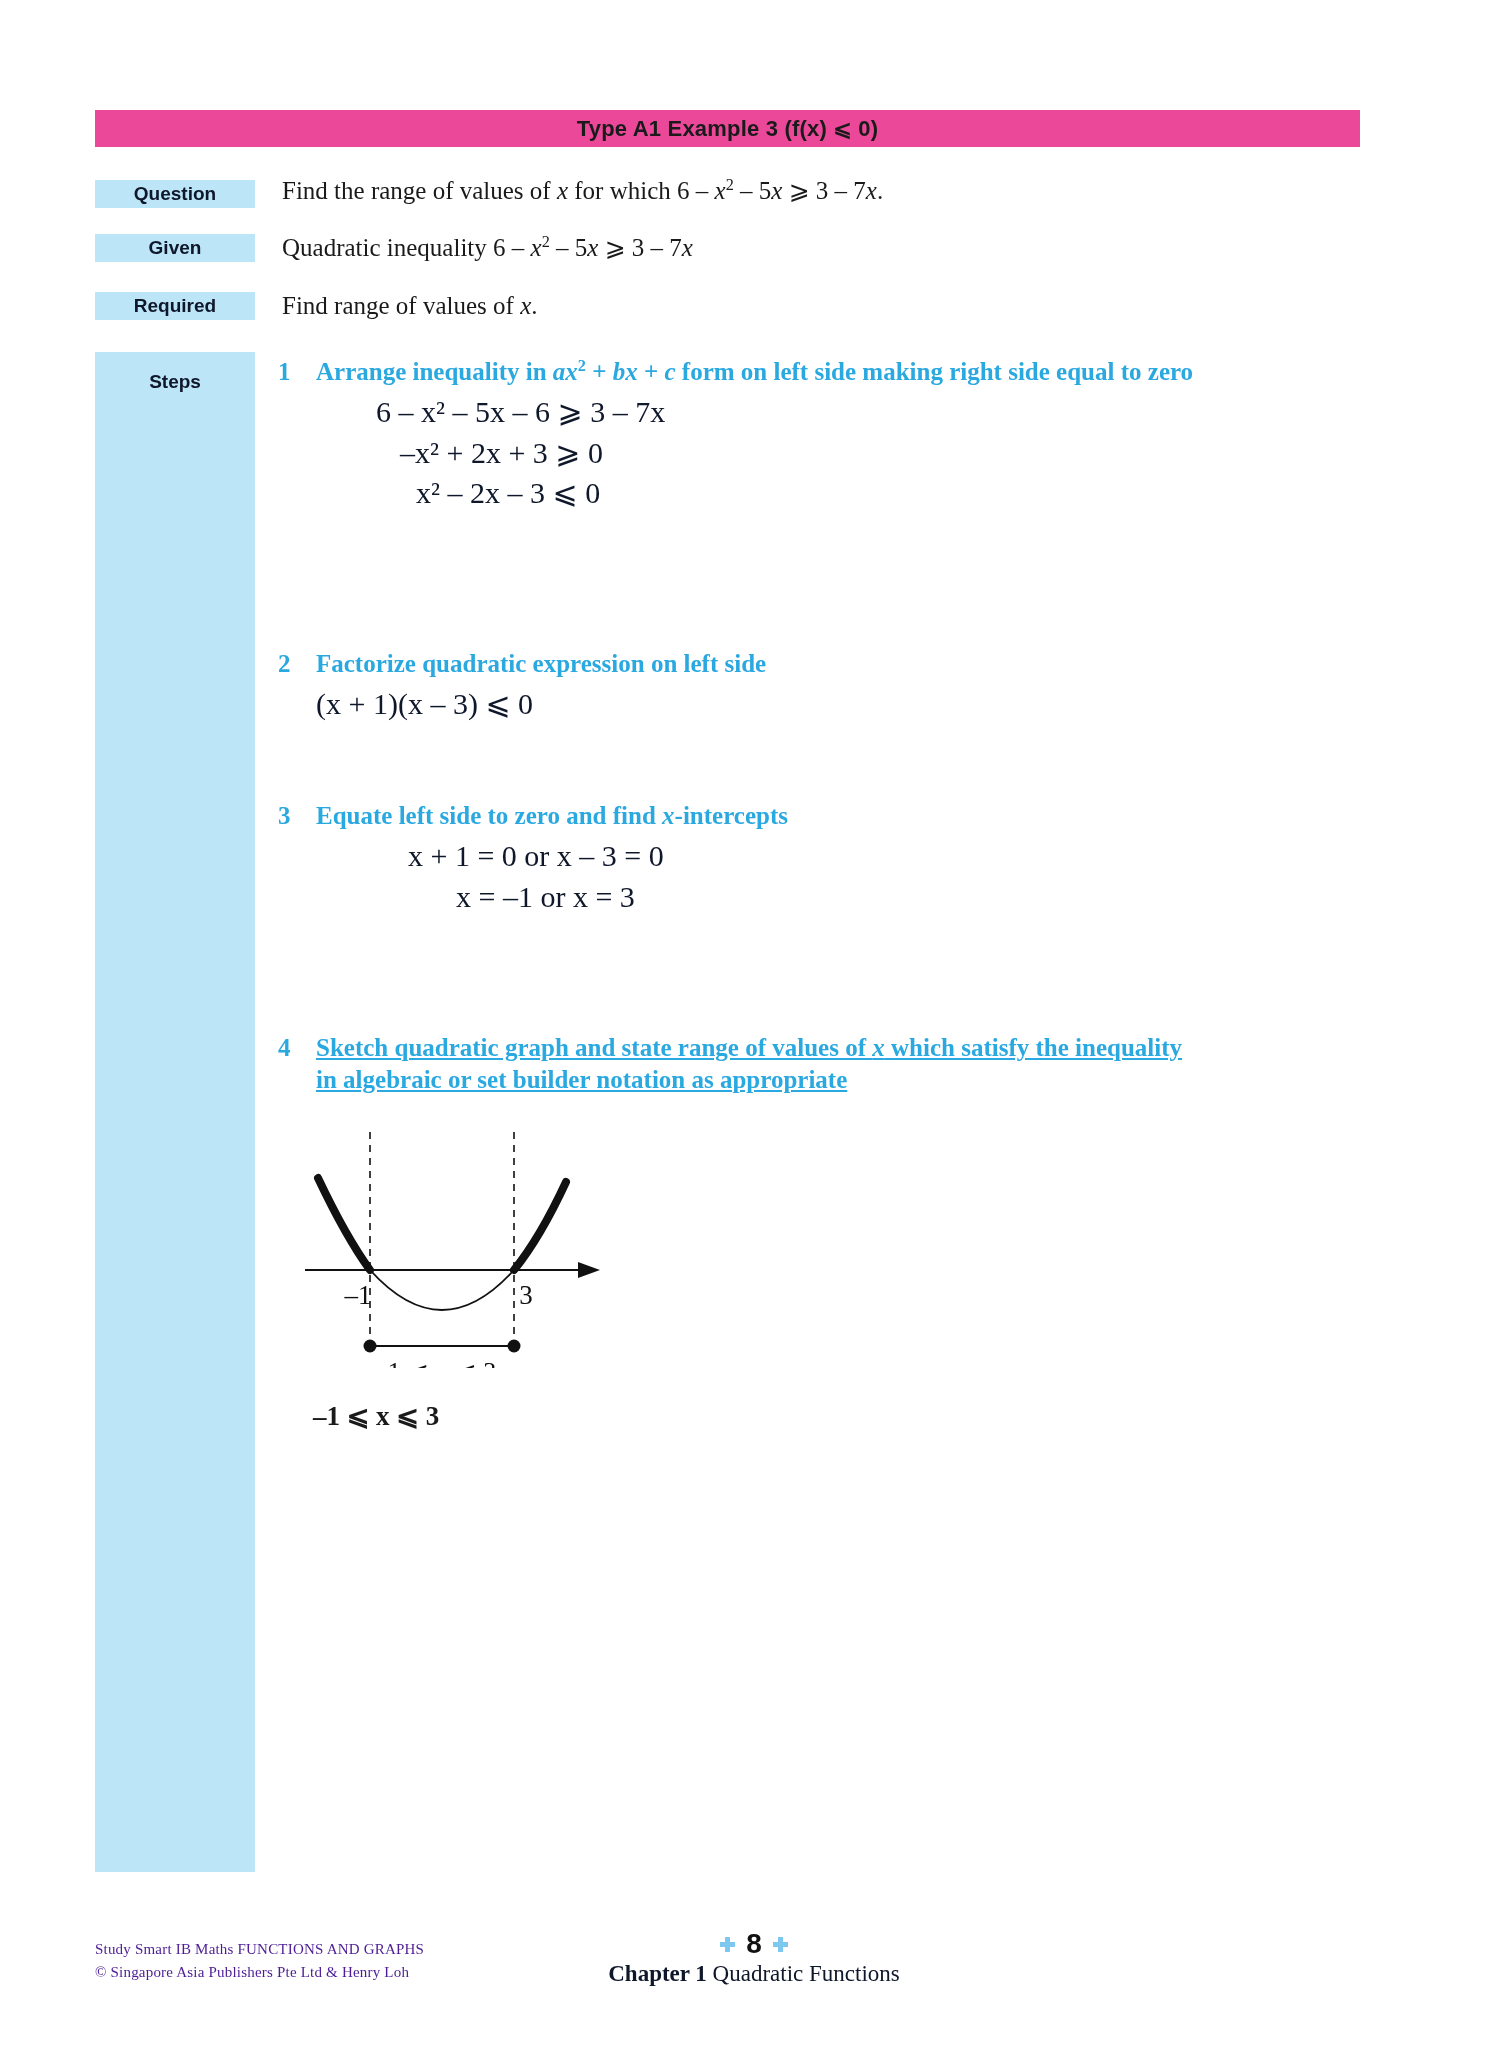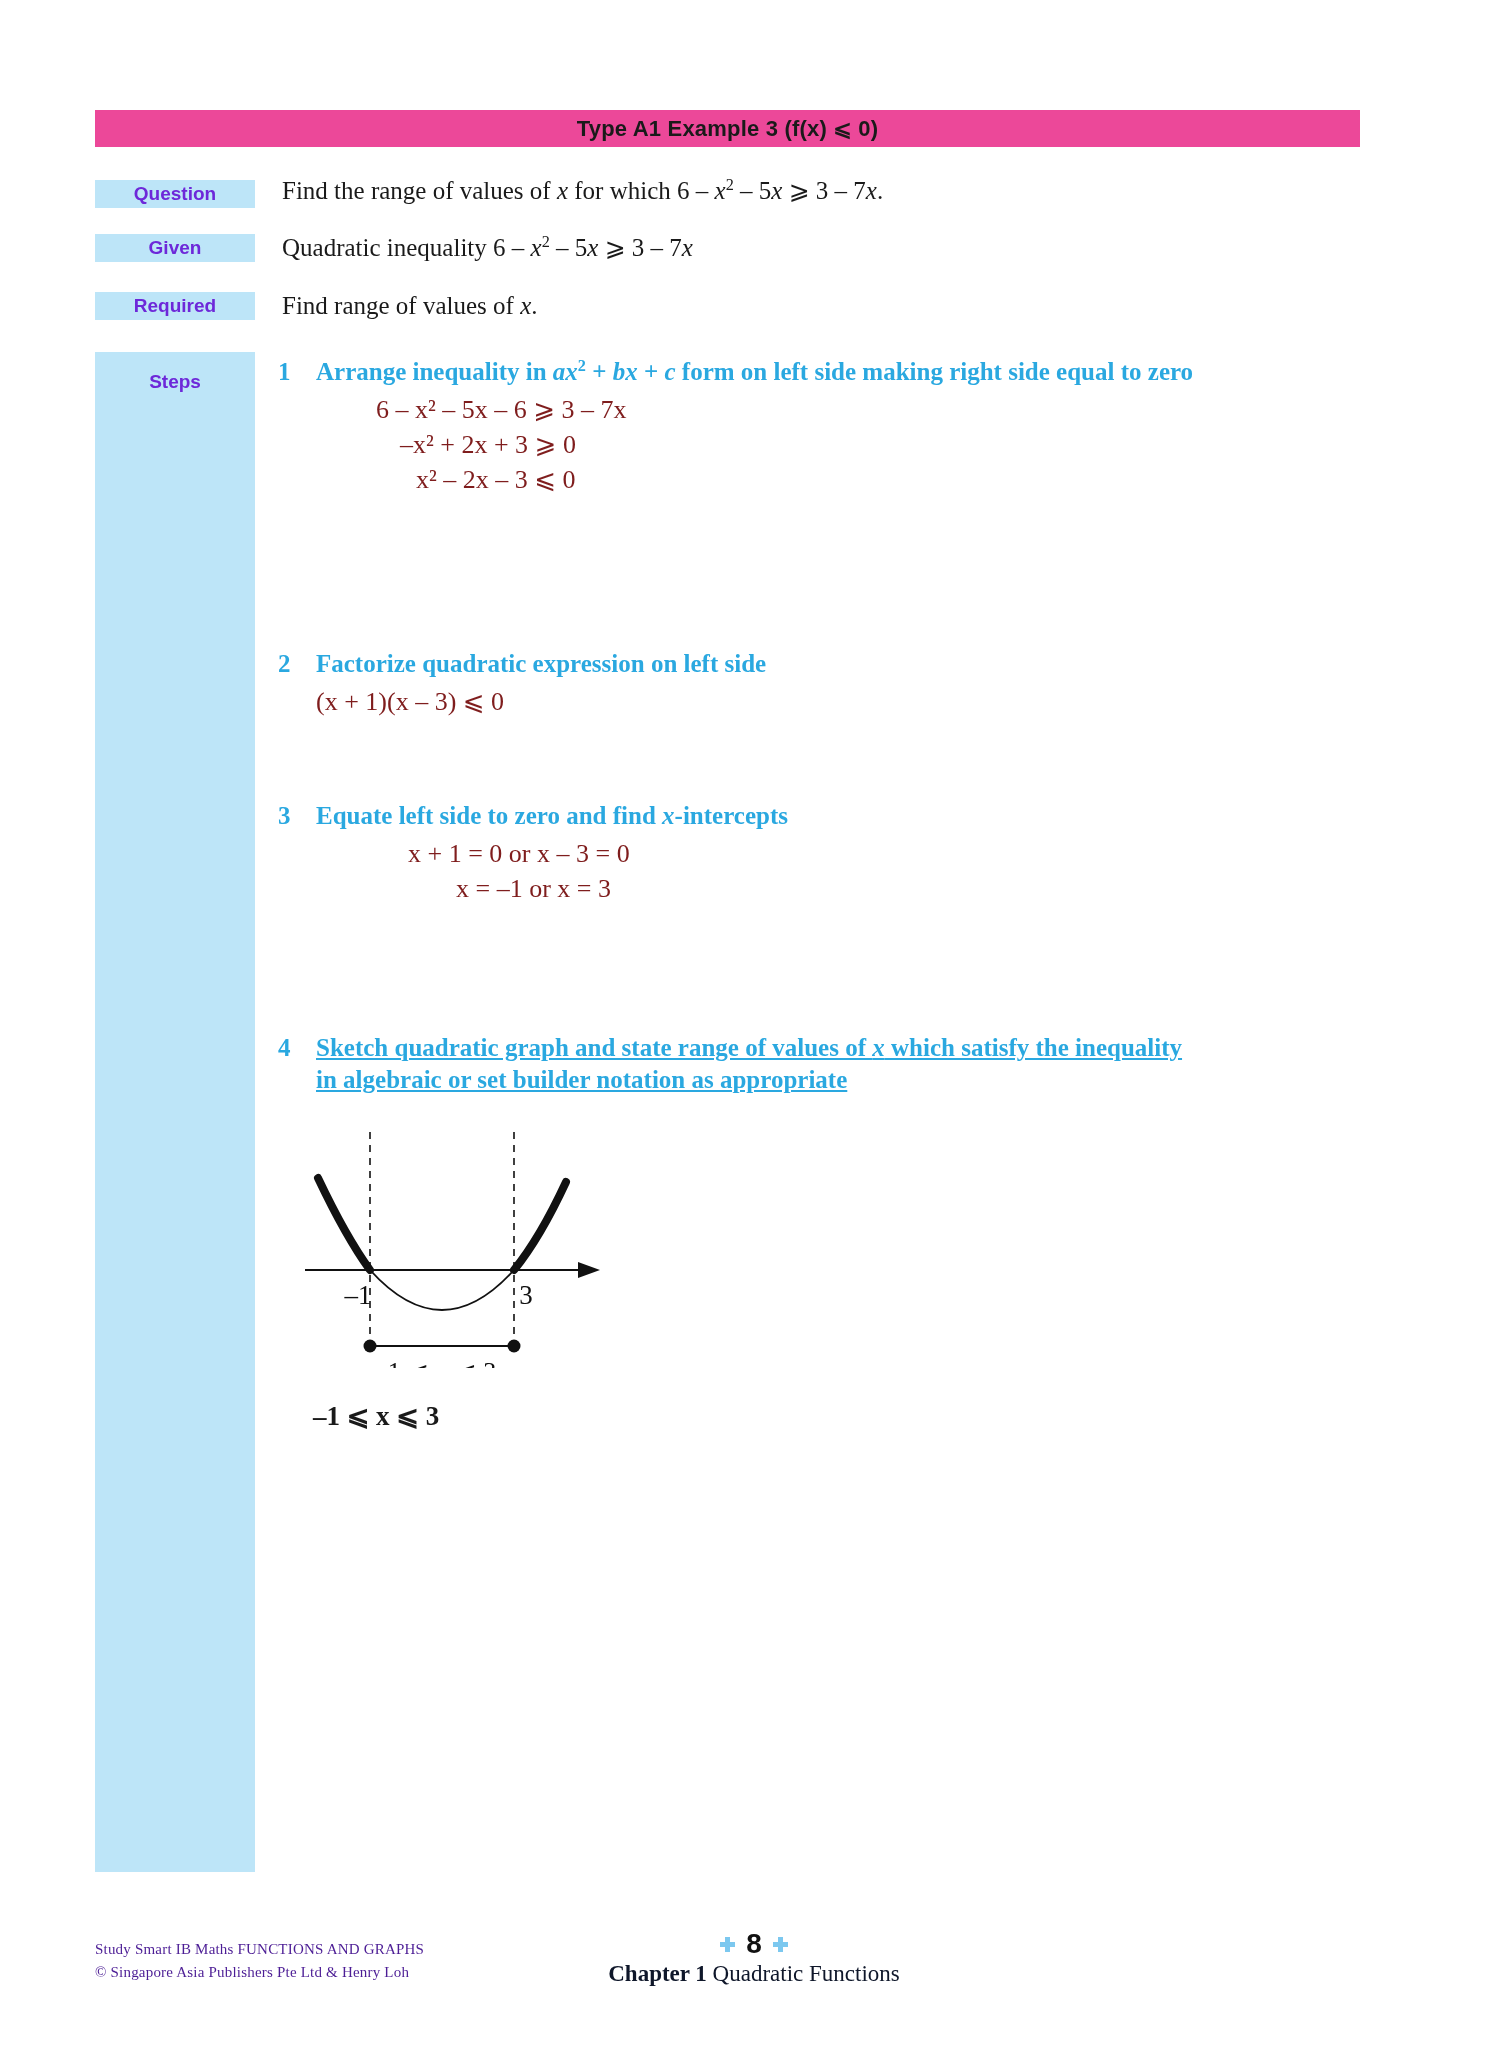--- a/index.html
+++ b/index.html
@@ -49,21 +49,21 @@
     position: absolute;
     width: 160px;
     height: 28px;
     background: #bde5f8;
     display: flex;
     align-items: center;
     justify-content: center;
     font-family: "Liberation Sans", sans-serif;
     font-weight: bold;
     font-size: 19px;
-    color: #6d28d9;
+    color: #0f172a;
   }
   .chip-question { left: 95px; top: 180px; }
   .chip-given    { left: 95px; top: 234px; }
   .chip-required { left: 95px; top: 292px; }
   .chip-steps    { left: 95px; top: 368px; }
 
   
   .steps-column {
     position: absolute;
     left: 95px;
@@ -111,23 +111,23 @@
     font-weight: bold;
     font-size: 25px;
   }
   .step-title {
     color: #2aa8e0;
     font-weight: bold;
   }
   .step-body {
     margin-top: 4px;
     padding-left: 38px;
-    font-size: 26px;
+    font-size: 30px;
     line-height: 1.35;
-    color: #7f1d1d;
+    color: #0f172a;
   }
   .eq-line { white-space: nowrap; }
   .eq-indent-1 { padding-left: 60px; }
   .eq-indent-2 { padding-left: 22px; }
   .eq-indent-3 { padding-left: 84px; }
   .eq-indent-4 { padding-left: 100px; }
   .eq-indent-5 { padding-left: 92px; }
   .eq-indent-6 { padding-left: 140px; }
 
   .step1 { top: 356px; }

